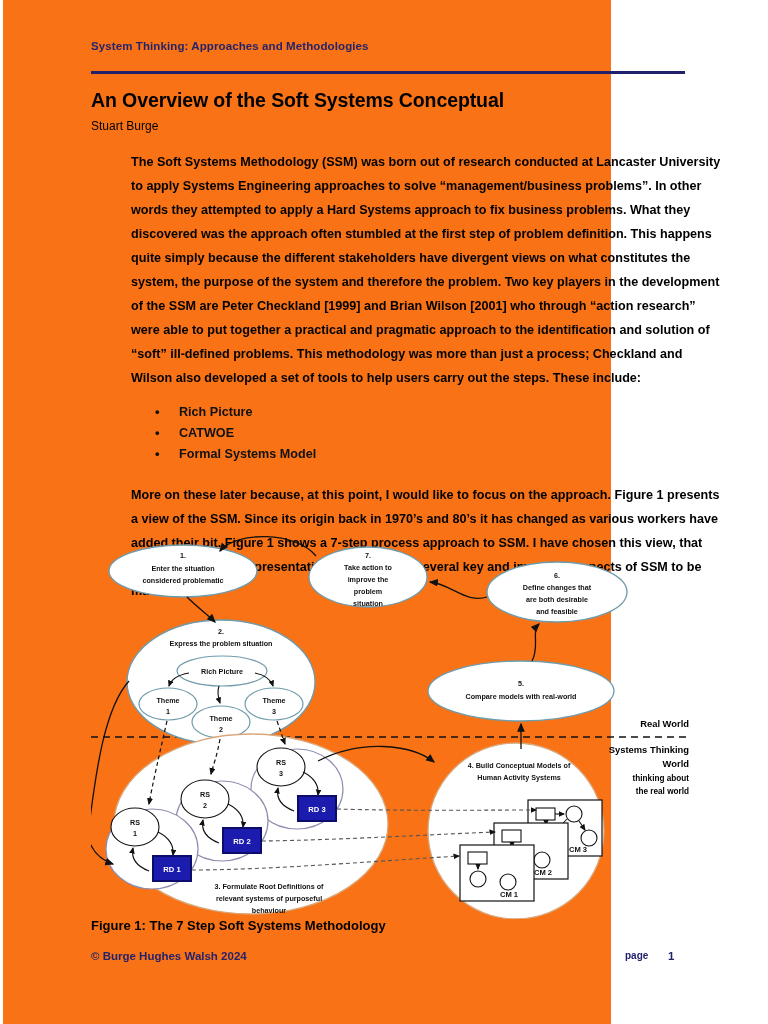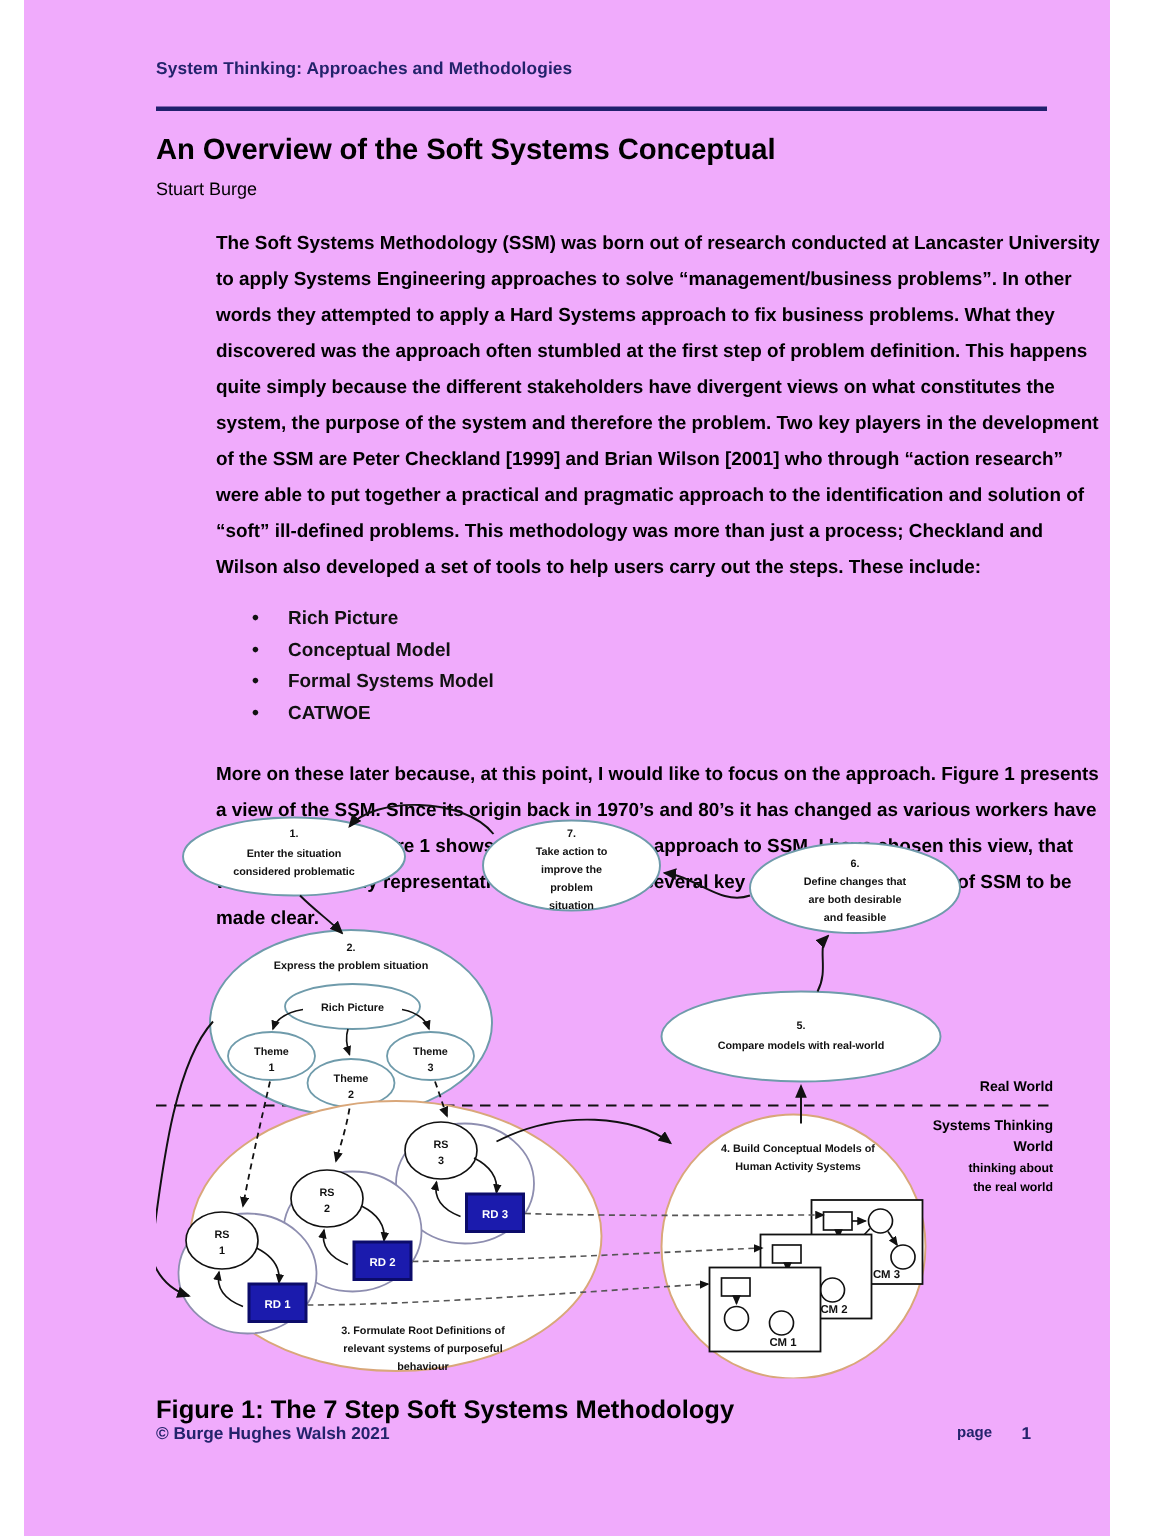--- a/index.html
+++ b/index.html
@@ -6,22 +6,22 @@
   html,body{margin:0;padding:0;background:#ffffff;}
   body{
     width:768px;height:1024px;
     font-family:"Liberation Sans", sans-serif;
     color:#111;
     position:relative;
     overflow:hidden;
   }
   .page{
     position:absolute;
-    left:16px;top:0;width:724px;height:1024px;
-    background:#f0abfc;
+    left:3px;top:0;width:608px;height:1024px;
+    background:#f97316;
     box-sizing:border-box;
   }
   
   .doc-header{
     position:absolute;left:88px;top:40px;width:592px;
   }
   .doc-header .hdr-text{
     font-size:11.5px;font-weight:bold;color:#23236b;
     letter-spacing:.1px;
     white-space:nowrap;
@@ -67,21 +67,21 @@
     position:absolute;left:24px;top:-1px;
     font-size:13px;
   }
   
   .figure-wrap{
     position:absolute;left:88px;top:534px;width:600px;height:385px;
   }
   .figure-wrap svg{display:block;}
   .fig-caption{
     position:absolute;left:88px;top:918px;
-    font-size:17px;font-weight:600;color:#000;margin-top:12px;
+    font-size:13px;font-weight:600;color:#000;
   }
   
   .footer-left{
     position:absolute;left:88px;top:950px;
     font-size:11.5px;font-weight:bold;color:#23236b;
   }
   .footer-page-label{
     position:absolute;left:622px;top:950px;
     font-size:10px;font-weight:bold;color:#23236b;
   }
@@ -107,23 +107,22 @@
   </div>
   <div class="hdr-rule"></div>
 
   <div class="title">An Overview of the Soft Systems Conceptual</div>
   <div class="author">Stuart Burge</div>
 
   <div class="body-col">
     <p class="para">The Soft Systems Methodology (SSM) was born out of research conducted at Lancaster University to apply Systems Engineering approaches to solve “management/business problems”. In other words they attempted to apply a Hard Systems approach to fix business problems. What they discovered was the approach often stumbled at the first step of problem definition. This happens quite simply because the different stakeholders have divergent views on what constitutes the system, the purpose of the system and therefore the problem. Two key players in the development of the SSM are Peter Checkland [1999] and Brian Wilson [2001] who through “action research” were able to put together a practical and pragmatic approach to the identification and solution of “soft” ill-defined problems. This methodology was more than just a process; Checkland and Wilson also developed a set of tools to help users carry out the steps. These include:</p>
     <ul class="tools">
       <li>Rich Picture</li>
-      <li>Conceptual Model</li>
+      <li>CATWOE</li>
       <li>Formal Systems Model</li>
-      <li>CATWOE</li>
     </ul>
     <p class="para para2">More on these later because, at this point, I would like to focus on the approach. Figure 1 presents a view of the SSM. Since its origin back in 1970’s and 80’s it has changed as various workers have added their bit. Figure 1 shows a 7-step process approach to SSM. I have chosen this view, that while it is an early representation, it does allow several key and important aspects of SSM to be made clear.</p>
   </div>
 
   <div class="figure-wrap">
     <svg width="600" height="385" viewBox="0 0 600 385" xmlns="http://www.w3.org/2000/svg">
       <defs>
         <marker id="ah" markerWidth="7" markerHeight="7" refX="6" refY="3" orient="auto">
           <path d="M0,0 L7,3 L0,6 z" fill="#111"></path>
         </marker>
@@ -300,17 +299,17 @@
       <text class="st-world" x="598" y="193" text-anchor="end">Real World</text>
       <text class="st-world" x="598" y="219" text-anchor="end">Systems Thinking</text>
       <text class="st-world" x="598" y="233" text-anchor="end">World</text>
       <text class="st-world-sm" x="598" y="247" text-anchor="end">thinking about</text>
       <text class="st-world-sm" x="598" y="260" text-anchor="end">the real world</text>
     </svg>
   </div>
 
   <div class="fig-caption">Figure 1: The 7 Step Soft Systems Methodology</div>
 
-  <div class="footer-left">© Burge Hughes Walsh 2021</div>
+  <div class="footer-left">© Burge Hughes Walsh 2024</div>
   <div class="footer-page-label">page</div>
   <div class="footer-page-num">1</div>
 
 </div>
 
 </body></html>

